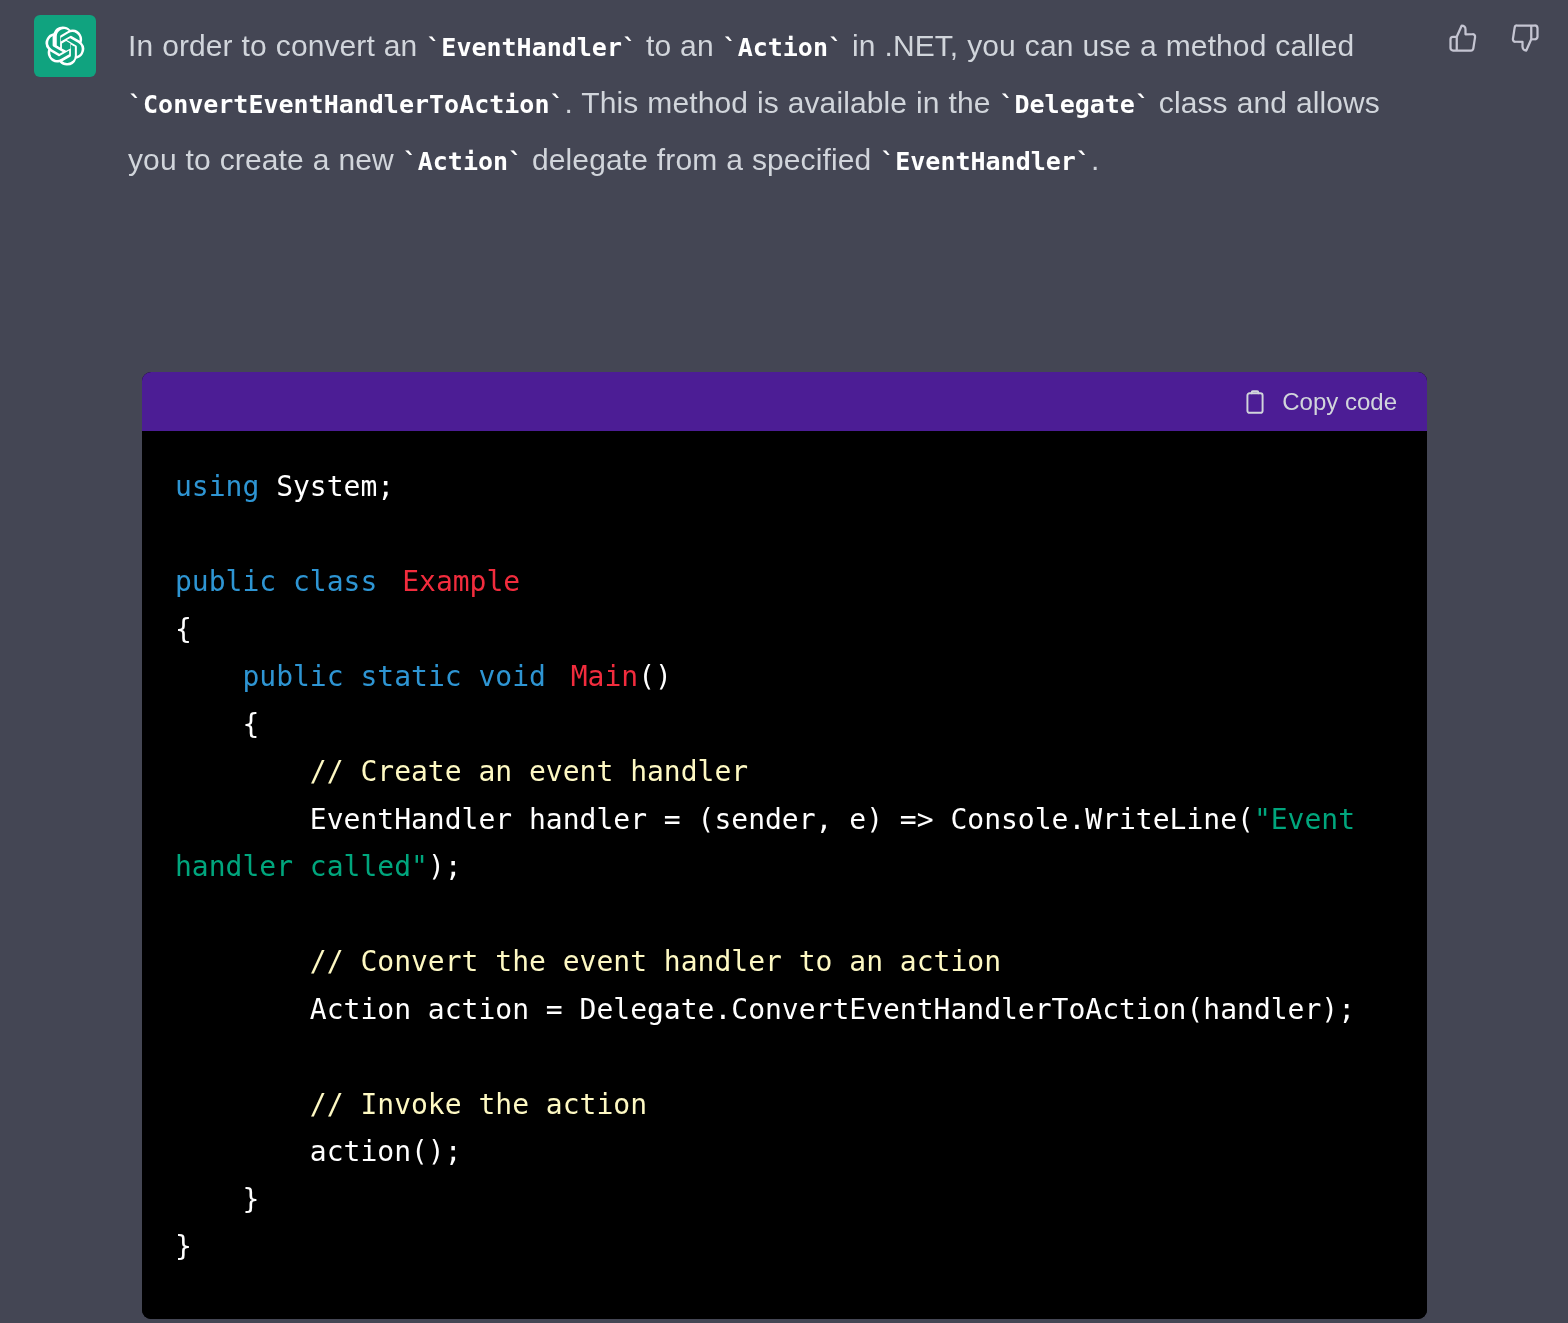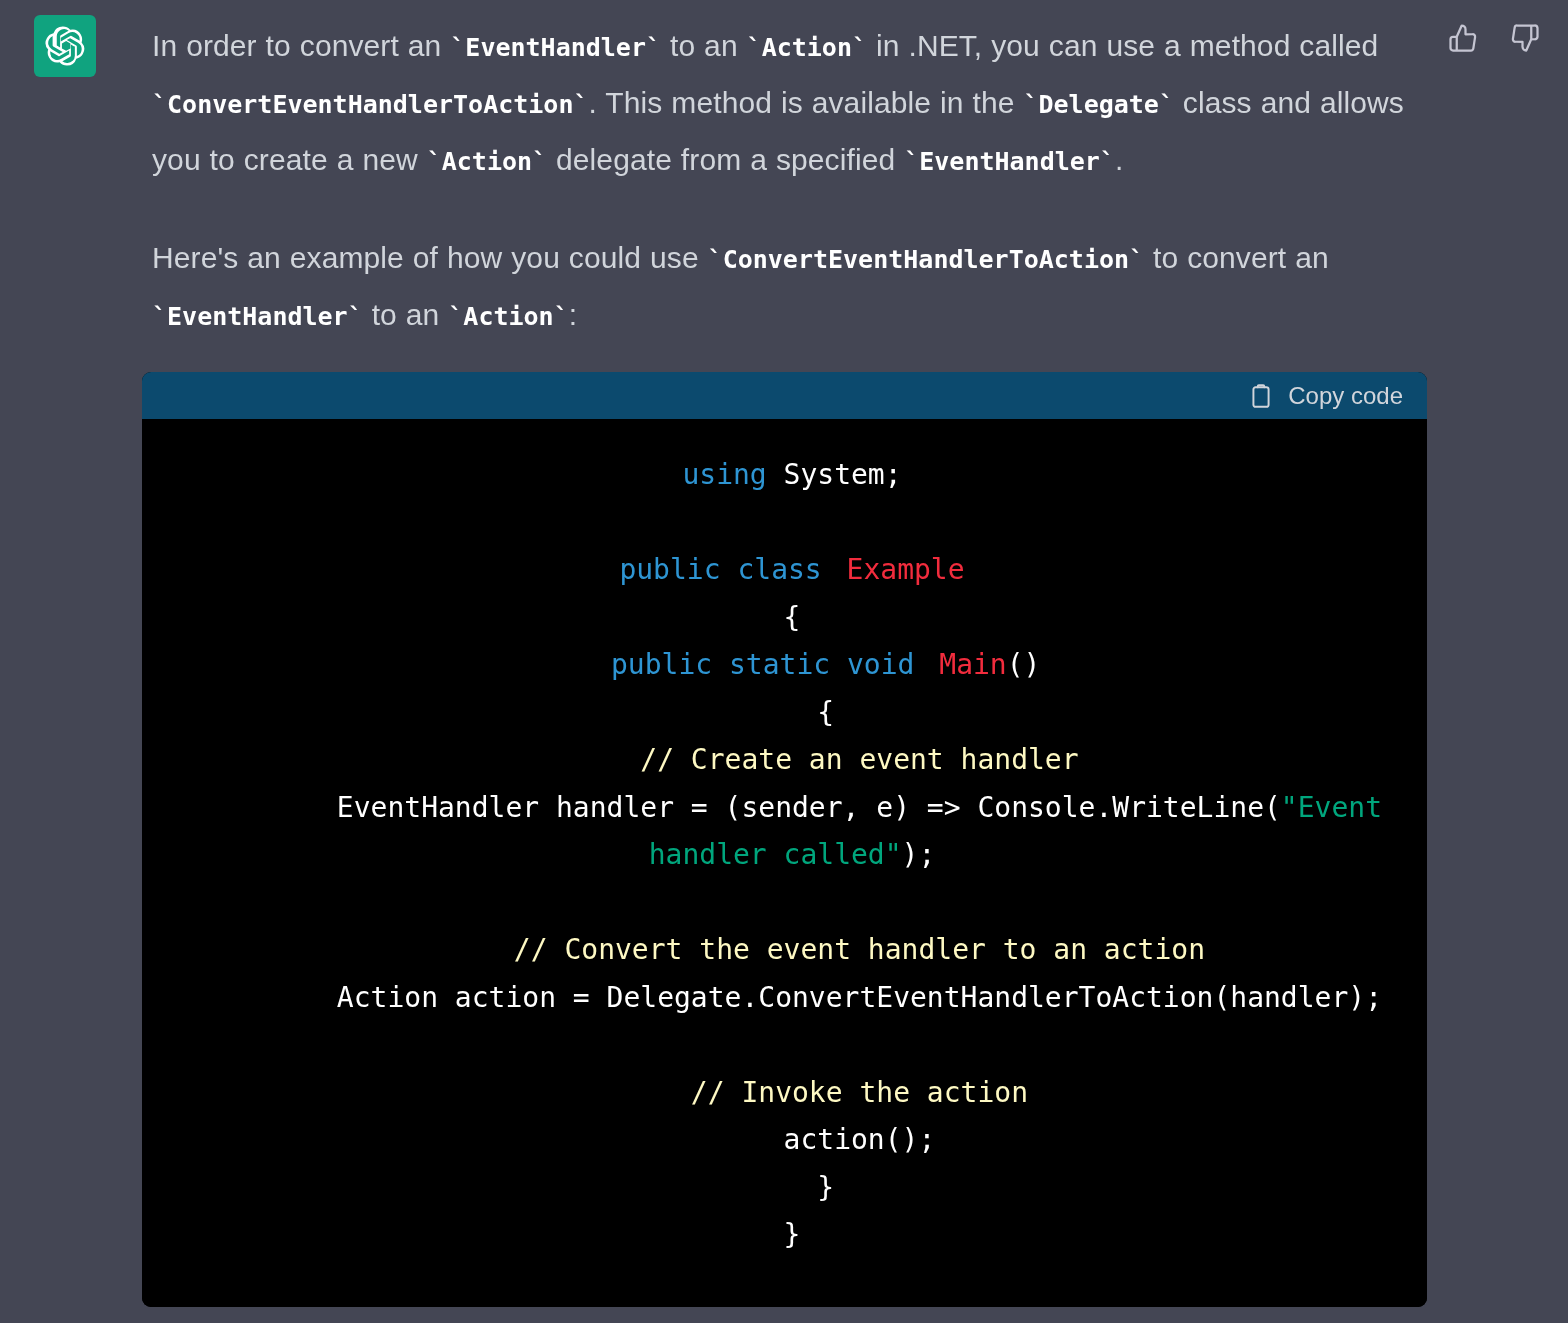--- a/index.html
+++ b/index.html
@@ -54,21 +54,21 @@
     color: #c5c5d2;
     background: none;
     border: none;
     padding: 0;
     cursor: pointer;
   }
 
   
   .message {
     position: absolute;
-    left: 152px;
+    left: 128px;
     top: 18px;
     width: 1290px;
   }
 
   .para {
     font-size: 30px;
     line-height: 55px;
     color: #d1d5db;
     letter-spacing: 0.1px;
     margin: 0 0 41px 0;
@@ -88,26 +88,26 @@
   .codeblock {
     position: absolute;
     left: 142px;
     top: 372px;
     width: 1285px;
     border-radius: 9px;
     overflow: hidden;
     background: #000000;
   }
   .code-header {
-    height: 47px;
-    background: #0c4a6e;
+    height: 59px;
+    background: #4c1d95;
     display: flex;
     align-items: center;
     justify-content: flex-end;
-    padding-right: 18px;
+    padding-right: 24px;
     box-sizing: border-box;
   }
   .copy-btn {
     display: flex;
     align-items: center;
     gap: 14px;
     color: #d1d5db;
     font-size: 24px;
     font-family: "Liberation Sans", sans-serif;
     background: none;
@@ -123,21 +123,20 @@
     font-family: "DejaVu Sans Mono", monospace;
     font-size: 28px;
     line-height: 47.5px;
     color: #ffffff;
     white-space: pre-wrap;
     word-break: break-word;
   }
   .code-body .ln {
     padding: 0 18px 0 33px;
     min-height: 47.5px;
-    text-align: center;
   }
   .tok-kw   { color: #2e95d3; }
   .tok-cls  { color: #f22c3d; margin-left: 8px; }
   .tok-str  { color: #00a67d; }
   .tok-cmt  { color: #fef9c3; }
   .tok-pln  { color: #ffffff; }
 </style>
 </head>
 <body>
 
@@ -164,21 +163,20 @@
         <svg width="30" height="30" viewBox="0 0 24 24" fill="none" stroke="currentColor" stroke-width="1.8" stroke-linecap="round" stroke-linejoin="round">
           <path d="M10 15v4a3 3 0 0 0 3 3l4-9V2H5.72a2 2 0 0 0-2 1.7l-1.38 9a2 2 0 0 0 2 2.3zm7-13h2.67A2.31 2.31 0 0 1 22 4v7a2.31 2.31 0 0 1-2.33 2H17"></path>
         </svg>
       </span>
     </button>
   </div>
 
   <div class="message">
     <p class="para"><span>In order to convert an </span><code class="inline">`EventHandler`</code><span> to an </span><code class="inline">`Action`</code><span> in .NET, you can use a method called </span><code class="inline">`ConvertEventHandlerToAction`</code><span>. This method is available in the </span><code class="inline">`Delegate`</code><span> class and allows you to create a new </span><code class="inline">`Action`</code><span> delegate from a specified </span><code class="inline">`EventHandler`</code><span>.</span></p>
 
-    <p class="para"><span>Here's an example of how you could use </span><code class="inline">`ConvertEventHandlerToAction`</code><span> to convert an </span><code class="inline">`EventHandler`</code><span> to an </span><code class="inline">`Action`</code><span>:</span></p>
   </div>
 
   <div class="codeblock">
     <div class="code-header">
       <button class="copy-btn">
         <span>
           <svg width="26" height="26" viewBox="0 0 24 24" fill="none" stroke="currentColor" stroke-width="1.8" stroke-linecap="round" stroke-linejoin="round">
             <rect x="5" y="4" width="14" height="18" rx="2"></rect>
             <path d="M9 4V3a1 1 0 0 1 1-1h4a1 1 0 0 1 1 1v1"></path>
           </svg>

